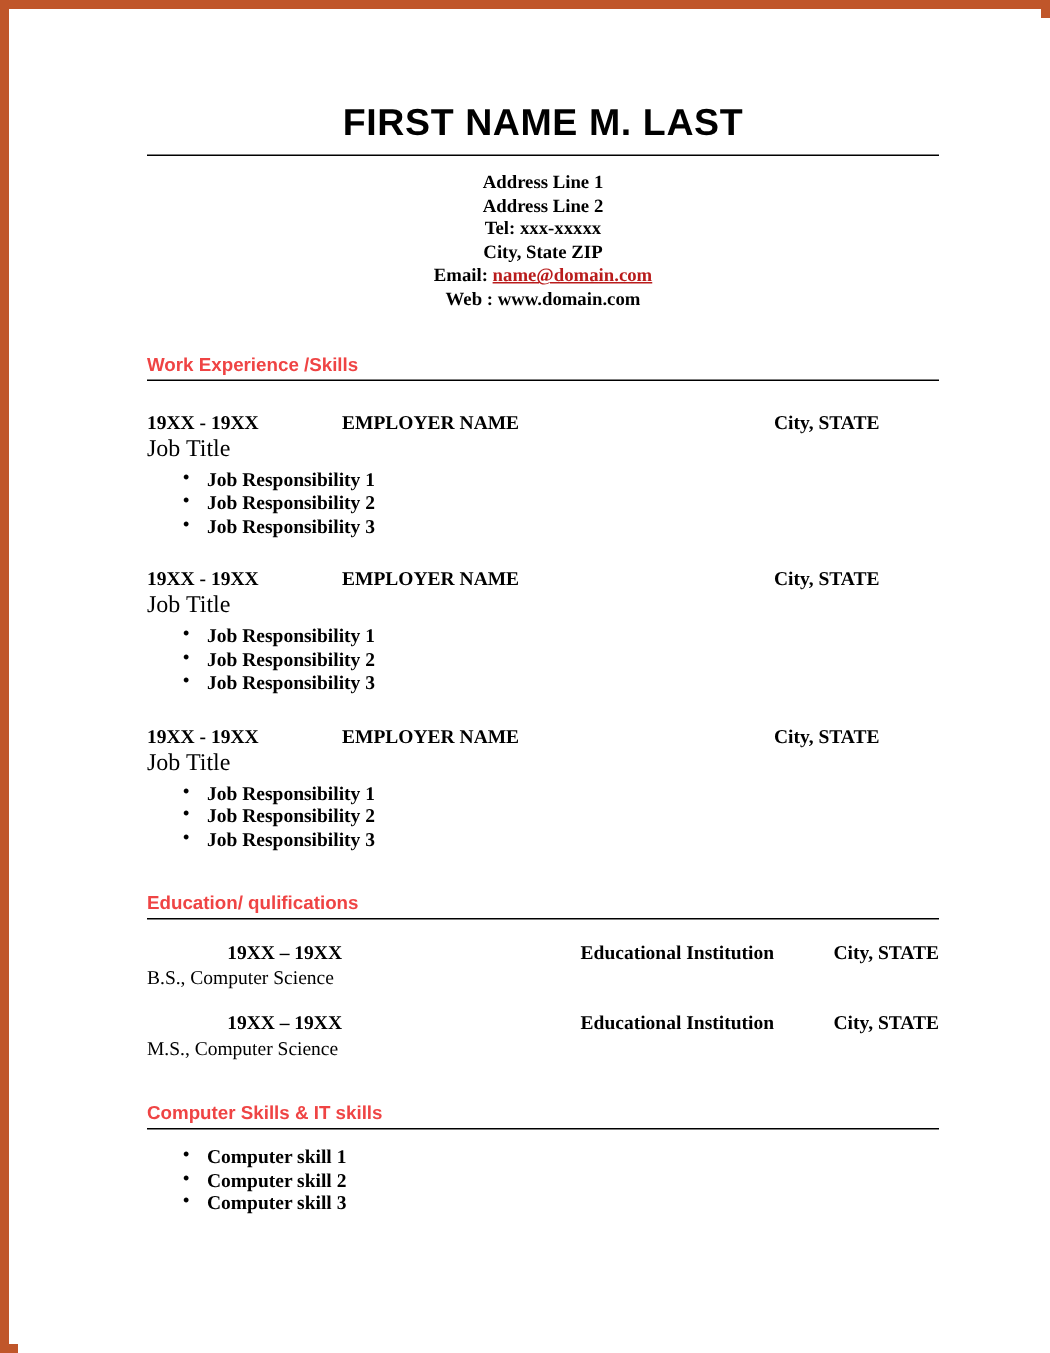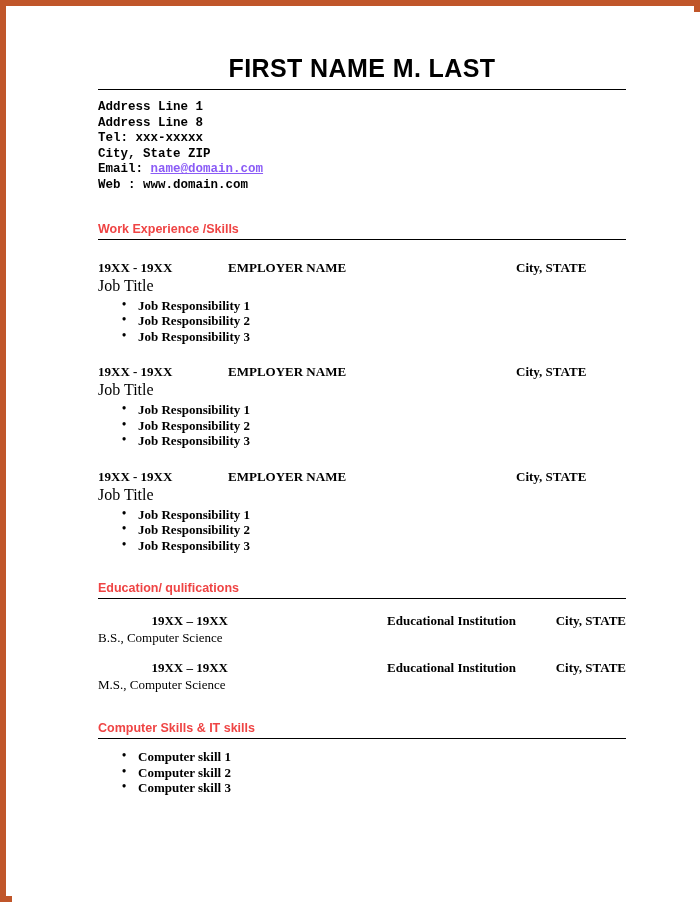--- a/index.html
+++ b/index.html
@@ -28,48 +28,48 @@
     left: 6px;
     top: 6px;
     width: 688px;
     height: 890px;
     background: #ffffff;
     box-sizing: border-box;
   }
   .resume {
     position: absolute;
     left: 86px;
-    top: 42px;
+    top: 56px;
     width: 528px;
   }
 
   
   .name-title {
     text-align: center;
     font-family: "Liberation Sans", sans-serif;
     font-weight: bold;
     font-size: 25px;
     letter-spacing: 0.4px;
     color: #000000;
     padding-bottom: 6px;
   }
   .name-rule {
     border-bottom: 1.5px solid #000000;
     margin-bottom: 10px;
   }
   .contact-block {
-    text-align: left;
-    font-family: Liberation Mono, monospace;
+    text-align: center;
+    font-family: Liberation Serif, serif;
     font-weight: bold;
     font-size: 12.5px;
     line-height: 15.6px;
     color: #000000;
   }
   .contact-block .email-line a {
-    color: #8b5cf6;
+    color: #b91c1c;
     text-decoration: underline;
   }
 
   
   .section {
     margin-top: 28px;
   }
   .section-heading {
     font-family: "Liberation Sans", sans-serif;
     font-weight: bold;
@@ -196,21 +196,21 @@
 
 <div class="page-frame">
   <div class="sheet">
     <div class="resume">
 
       <div>
         <div class="name-title">FIRST NAME M. LAST</div>
         <div class="name-rule"></div>
         <div class="contact-block">
           <div>Address Line 1</div>
-          <div>Address Line 8</div>
+          <div>Address Line 2</div>
           <div>Tel: xxx-xxxxx</div>
           <div>City, State ZIP</div>
           <div class="email-line"><span>Email: </span><a href="#">name@domain.com</a></div>
           <div>Web : www.domain.com</div>
         </div>
       </div>
 
       <div class="section">
         <div class="section-heading">Work Experience /Skills</div>
         <div class="section-rule"></div>

